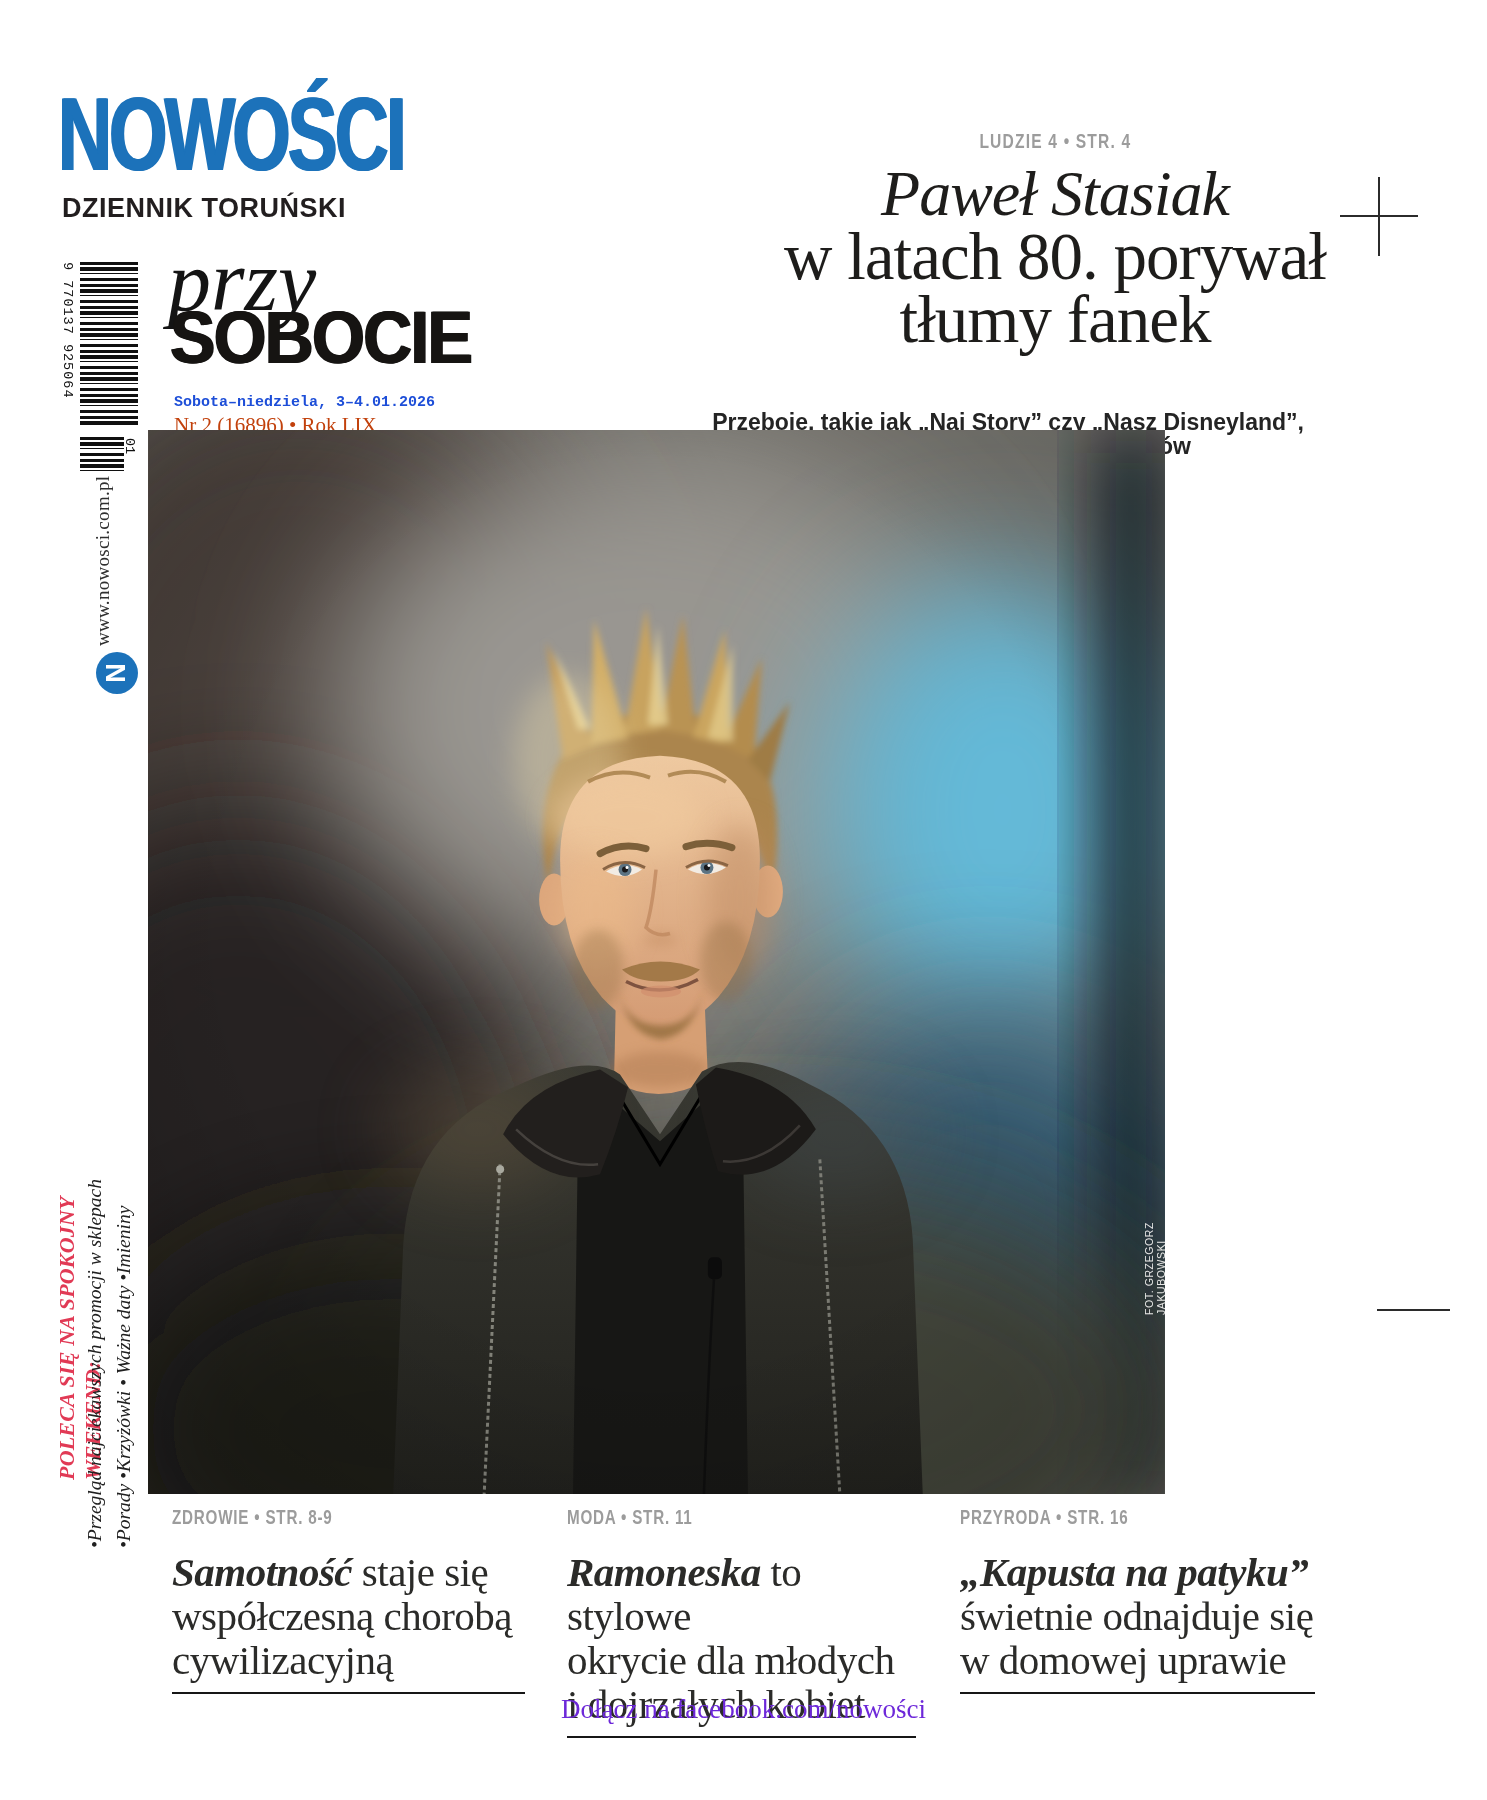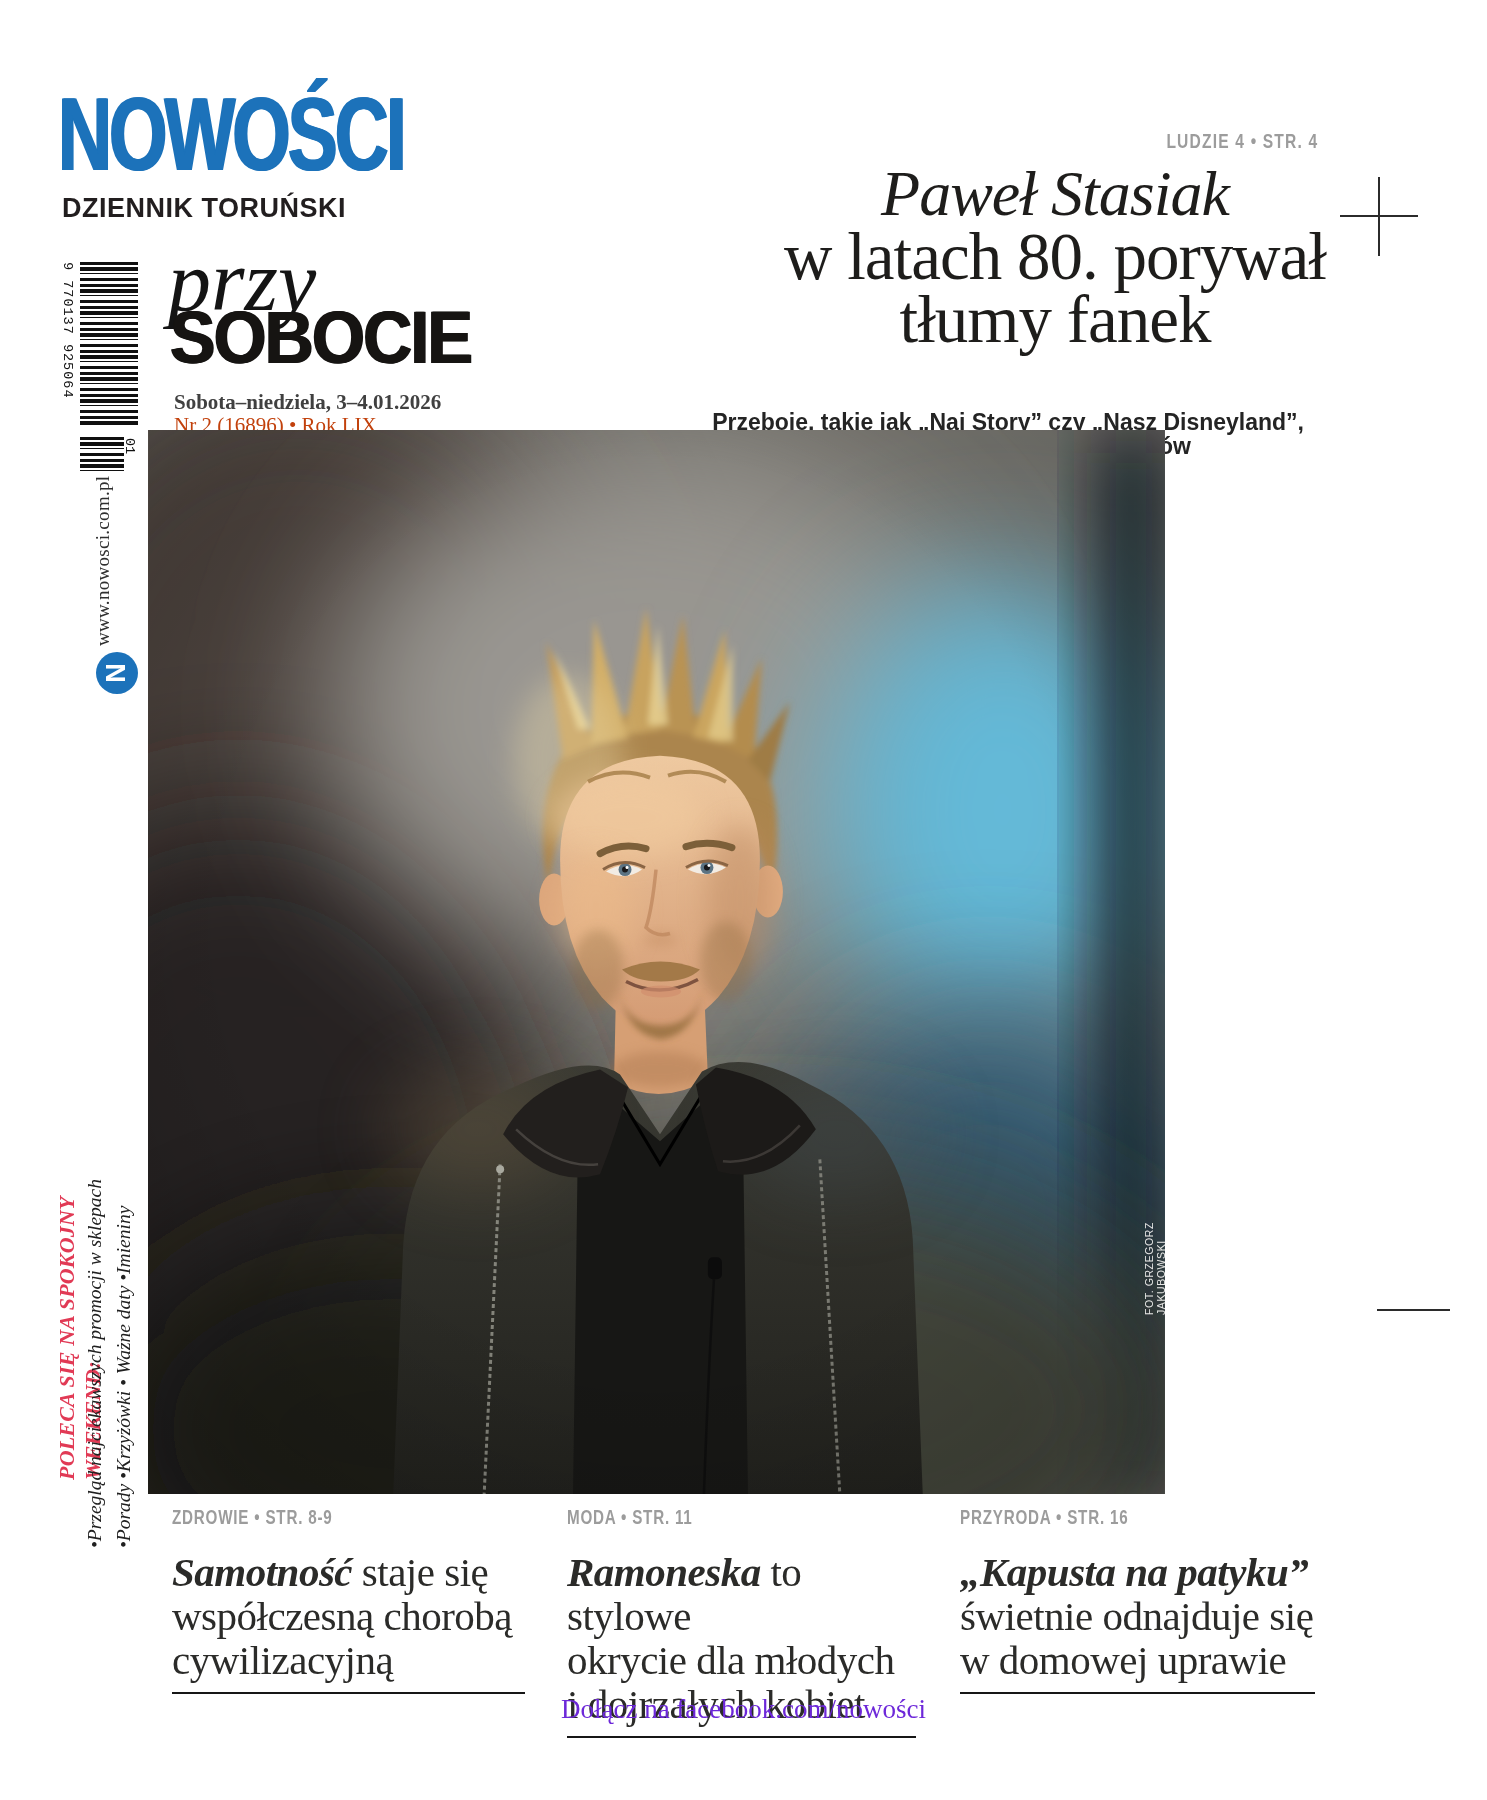--- a/index.html
+++ b/index.html
@@ -13,22 +13,22 @@
         text-shadow:1.5px 0 currentColor,-1.5px 0 currentColor;white-space:nowrap;}
   .logo-sub{position:absolute;left:62px;top:193px;font-family:"Liberation Sans",sans-serif;
         font-weight:bold;font-size:27px;color:#221e1f;letter-spacing:.5px;white-space:nowrap;}
   .przy{position:absolute;left:168px;top:238px;font-style:italic;font-size:86px;
         line-height:86px;color:#141414;}
   .sobocie{position:absolute;left:170px;top:302px;font-family:"Liberation Sans",sans-serif;
         font-weight:bold;font-size:74px;line-height:72px;color:#161412;letter-spacing:-2px;
         transform:scaleX(.92);transform-origin:0 0;
         text-shadow:1px 0 currentColor,-1px 0 currentColor;white-space:nowrap;}
   .issue-block{position:absolute;left:174px;top:391px;}
-  .issue-block .date{font-family:Liberation Serif, serif;font-weight:bold;
-        font-size:21px;line-height:23px;color:#404040;}
+  .issue-block .date{font-family:Liberation Mono, monospace;font-weight:bold;
+        font-size:15px;line-height:23px;color:#1d4ed8;}
   .issue-block .iline{font-size:21px;line-height:22.5px;color:#c2410c;}
 
   
   .vdown{position:absolute;writing-mode:vertical-rl;}
   .vup{position:absolute;writing-mode:vertical-rl;transform:rotate(180deg);}
   .bars{position:absolute;background:repeating-linear-gradient(180deg,
         #101010 0 3px,#fff 3px 5px,#101010 5px 9px,#fff 9px 11px,
         #101010 11px 12px,#fff 12px 16px,#101010 16px 19px,#fff 19px 22px);}
   .bars-main{left:80px;top:262px;width:58px;height:164px;}
   .bars-addon{left:80px;top:437px;width:44px;height:37px;}
@@ -44,21 +44,21 @@
   .website{left:92px;top:486px;height:160px;width:26px;font-size:19px;
         letter-spacing:.3px;color:#2f2f2f;}
   .promo-red{left:54px;top:1148px;height:332px;width:28px;font-style:italic;font-weight:bold;
         font-size:22px;color:#e13a55;letter-spacing:.2px;}
   .promo-black{left:80px;top:1156px;height:392px;width:60px;font-style:italic;
         font-size:19.5px;line-height:29px;color:#202020;}
 
   
   .lead{position:absolute;left:770px;top:130px;width:570px;text-align:center;color:#1e1d1b;}
   .lkicker{font-family:"Liberation Sans",sans-serif;font-weight:bold;font-size:20px;
-        color:#9c9c9c;letter-spacing:1.5px;margin-bottom:10px;text-align:right;}
+        color:#9c9c9c;letter-spacing:1.5px;margin-bottom:10px;}
   .cond-c{display:inline-block;transform:scaleX(.78);transform-origin:50% 50%;white-space:nowrap;}
   .cond-l{display:inline-block;transform:scaleX(.78);transform-origin:0 50%;white-space:nowrap;}
   .lh1{font-style:italic;font-size:64px;line-height:62px;letter-spacing:-1px;}
   .lh2{font-size:67px;line-height:63px;letter-spacing:-1px;}
   .deck{position:absolute;right:183px;top:410px;text-align:center;
         font-family:"Liberation Sans",sans-serif;font-weight:bold;font-size:23px;
         line-height:24px;color:#242424;}
 
   
   .photo{position:absolute;left:148px;top:430px;width:1017px;height:1064px;overflow:hidden;

